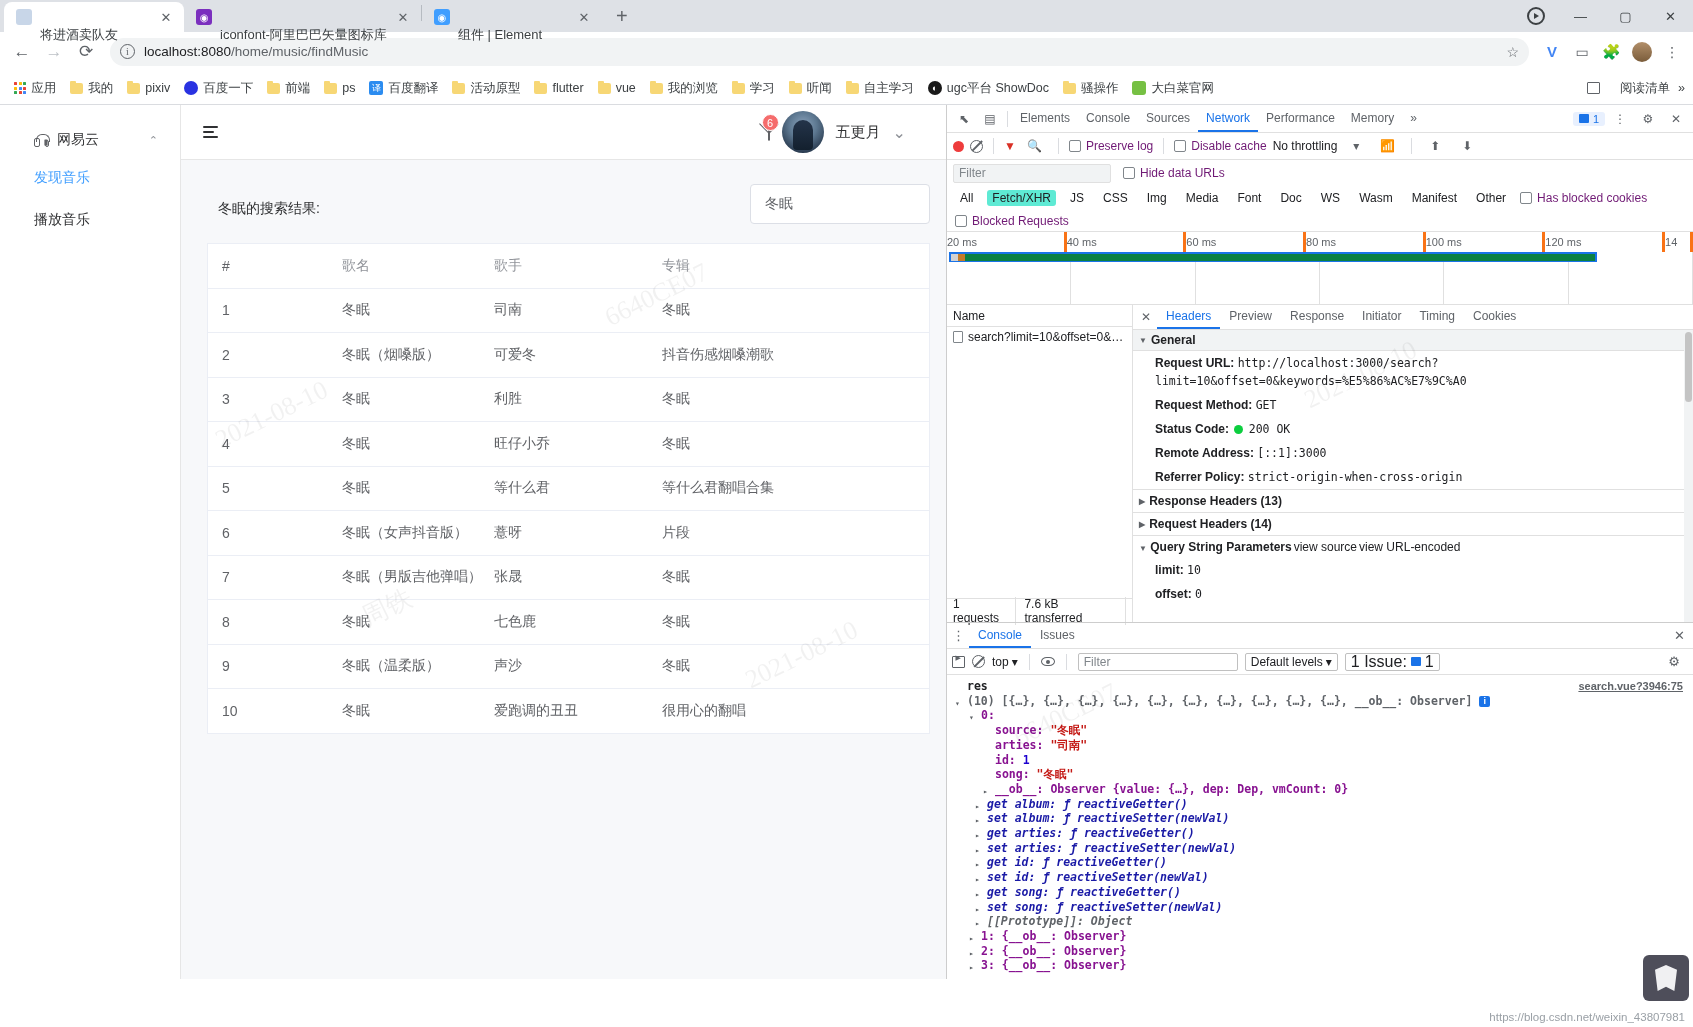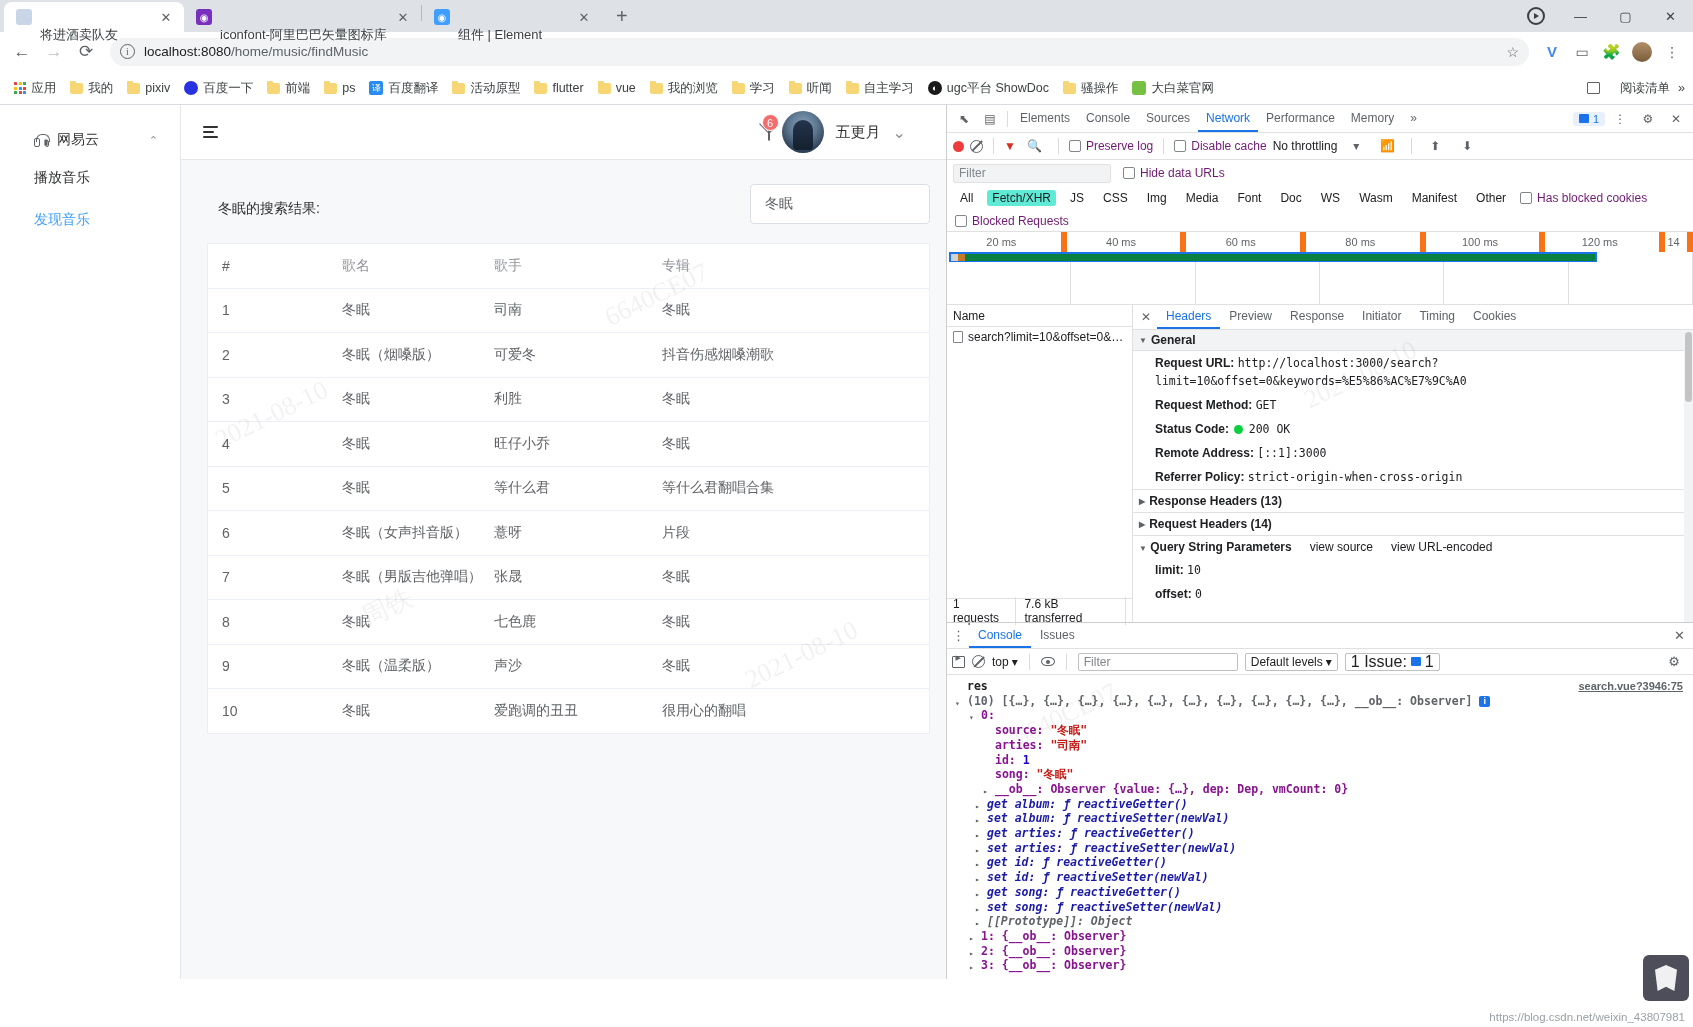--- a/index.html
+++ b/index.html
@@ -306,22 +306,22 @@
   .type-chip { padding: 1px 5px; border-radius: 3px; }
   .type-chip.sel { background: #5eead4; }
   .dt-blockedrow {
     height: 22px; display: flex; align-items: center; padding: 0 8px;
     border-bottom: 1px solid #e0e0e0;
   }
 
   .dt-timeline { height: 73px; border-bottom: 1px solid #e0e0e0; position: relative; }
   .tl-ruler { height: 20px; display: flex; position: relative; }
   .tl-cell {
-    flex: 1; border-right: 6px solid #f97316; position: relative;
-    font-size: 11px; color: #5f6368; text-align: center; padding-right: 5px;
+    flex: 1; border-right: 3px solid #f97316; position: relative;
+    font-size: 11px; color: #5f6368; text-align: left; padding-right: 5px;
     padding-top: 4px;
   }
   .tl-bars { position: relative; height: 52px; }
   .tl-bar-blue {
     position: absolute; top: 0; left: 2px; right: 96px; height: 10px; background: #1a73e8;
   }
   .tl-bar-green {
     position: absolute; top: 1.5px; left: 4px; right: 98px; height: 7px; background: #0b8043;
   }
   .tl-bar-tick {
@@ -383,21 +383,21 @@
   .nd-kv b { font-weight: bold; color: #202124; }
   .nd-kv span.mono {
     font-family: "DejaVu Sans Mono", monospace; font-size: 11.5px; color: #202124;
   }
   .nd-collapse {
     padding: 4px 6px; font-size: 12px; font-weight: bold; color: #202124;
     display: flex; align-items: center; gap: 4px; border-top: 1px solid #e0e0e0;
   }
   .nd-qs {
     padding: 4px 6px; font-size: 12px; font-weight: bold; color: #202124;
-    display: flex; align-items: center; gap: 18px; border-top: 1px solid #e0e0e0;
+    display: flex; align-items: center; gap: 2px; border-top: 1px solid #e0e0e0;
   }
   .qs-link { font-weight: normal; color: #202124; }
   .status-dot {
     width: 9px; height: 9px; border-radius: 50%; background: #0cce3f;
     display: inline-block; vertical-align: middle; margin: 0 2px;
   }
   .nd-scroll {
     position: absolute; right: 0; top: 0; width: 9px; height: 100%; background: #f1f3f4;
   }
   .nd-scroll i {
@@ -643,22 +643,22 @@
       <div class="ms-sidebar">
         <div class="ms-brand">
           <span class="ms-brand-left">
             <span class="hp-icon">
                 <span class="hp-r"></span>
               </span>
             <span>网易云</span>
           </span>
           <span class="chev-up">⌃</span>
         </div>
+        <div class="ms-nav-item active">发现音乐</div>
         <div class="ms-nav-item">播放音乐</div>
-        <div class="ms-nav-item active">发现音乐</div>
       </div>
 
       <div class="ms-main">
         <div class="ms-header">
           <div class="hamburger">
               <i></i>
               <i></i>
               <i></i>
             </div>
           <div class="hdr-right">

